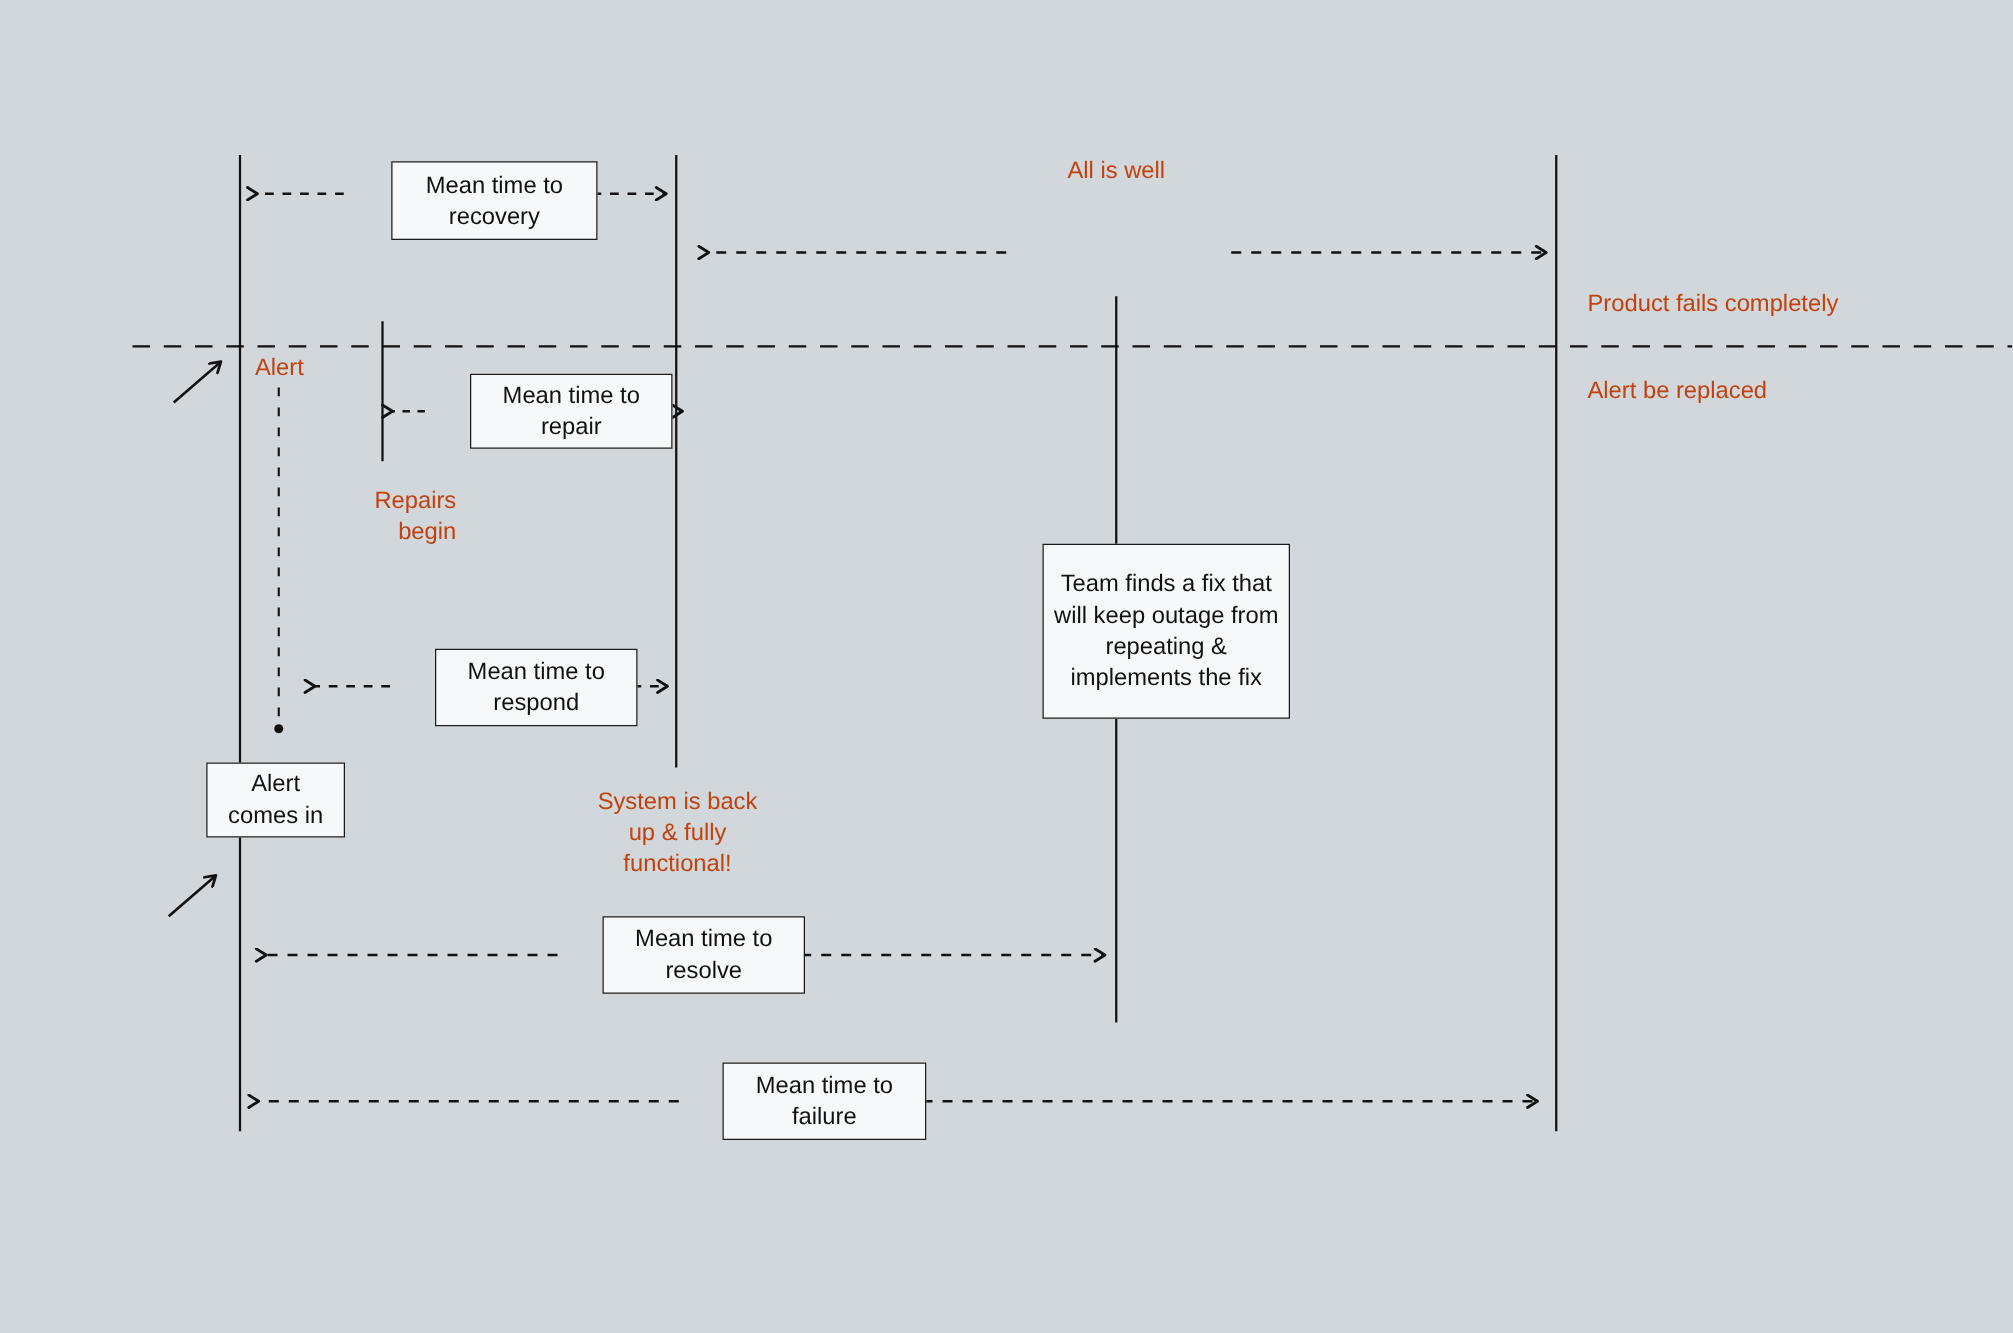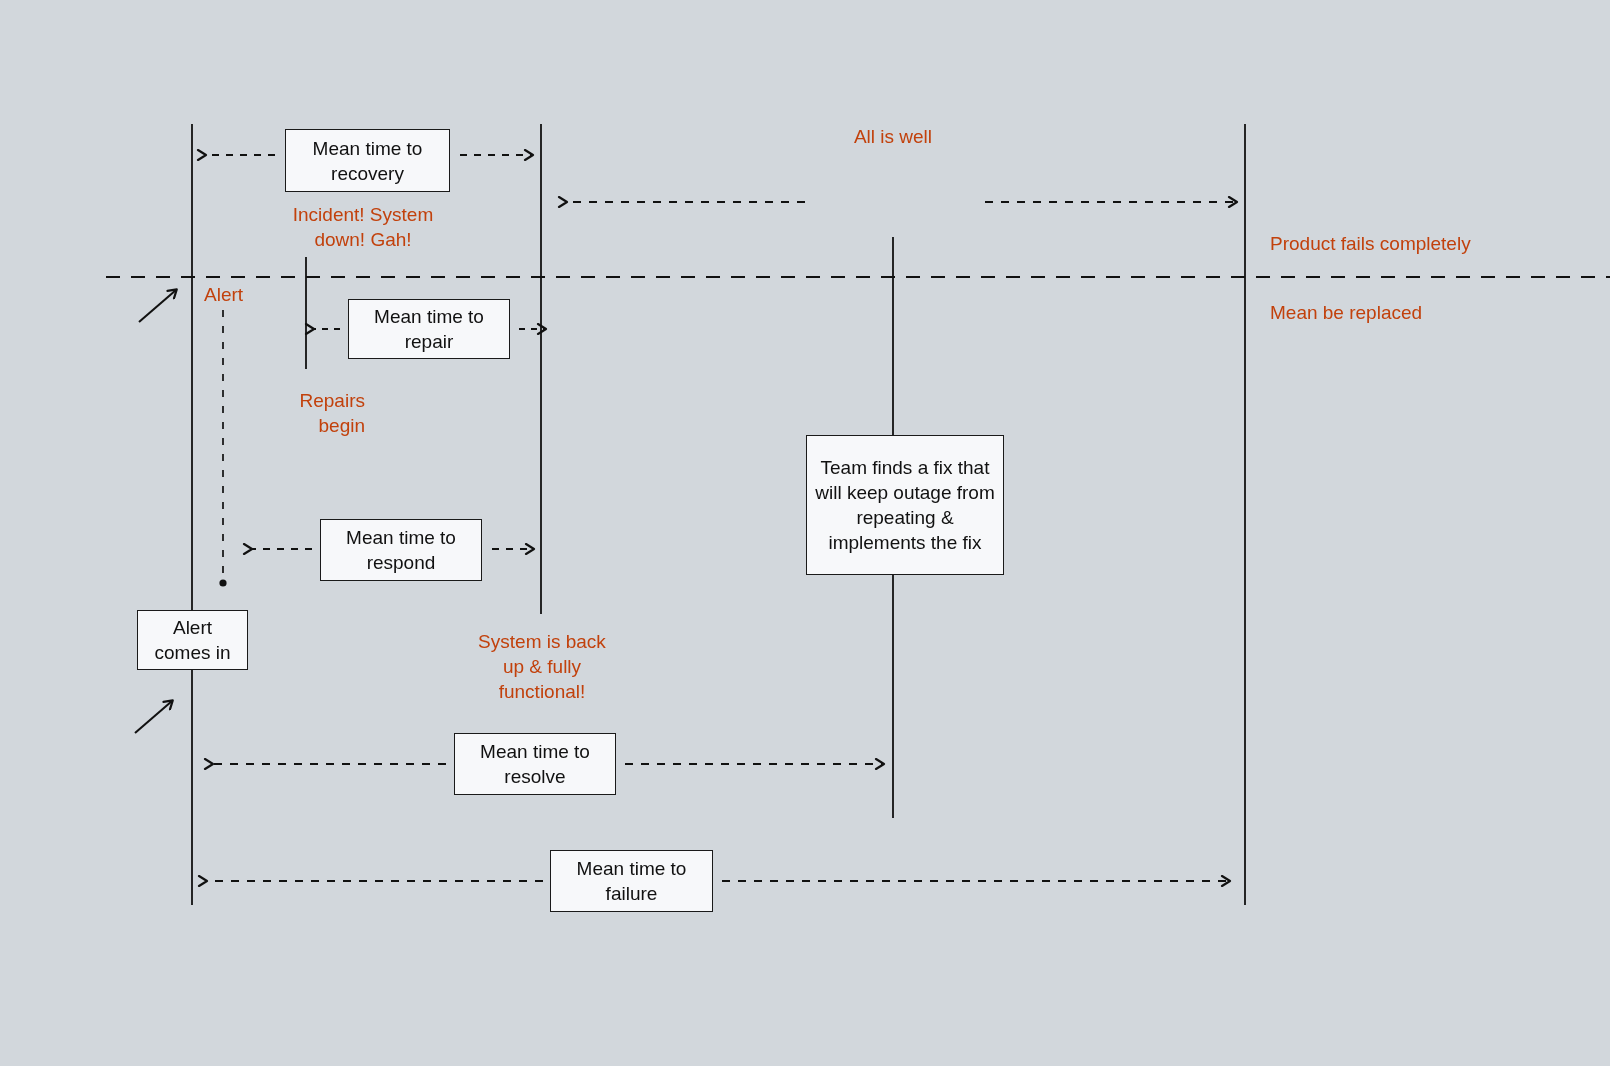--- a/index.html
+++ b/index.html
@@ -29,20 +29,21 @@
     background: #f7f8fa;
     border: 1.6px solid #1a1a1a;
     color: #111;
     font-size: 19px;
     line-height: 25px;
     display: flex;
     align-items: center;
     justify-content: center;
     text-align: center;
     padding: 4px 8px;
+    margin-left: 28px;
   }
   .note {
     position: absolute;
     color: #c2410c;
     font-size: 19px;
     line-height: 25px;
     text-align: center;
     white-space: pre-line;
   }
   .note.right-align-left {
@@ -121,26 +122,24 @@
 comes in</div>
 
   <div class="node" style="left: 454px; top: 733px; width: 162px; height: 62px; white-space: pre-line;">Mean time to
 resolve</div>
 
   <div class="node" style="left: 550px; top: 850px; width: 163px; height: 62px; white-space: pre-line;">Mean time to
 failure</div>
 
   <div class="note" style="left: 793px; top: 124px; width: 200px; white-space: pre-line;">All is well</div>
 
-  <div class="note" style="left: 263px; top: 202px; width: 200px; white-space: pre-line;">Incident! System
-down! Gah!</div>
 
   <div class="note right-align-left" style="left: 1270px; top: 231px; width: 300px; white-space: pre-line;">Product fails completely</div>
 
-  <div class="note right-align-left" style="left: 1270px; top: 300px; width: 300px; white-space: pre-line;">Mean be replaced</div>
+  <div class="note right-align-left" style="left: 1270px; top: 300px; width: 300px; white-space: pre-line;">Alert be replaced</div>
 
   <div class="note right-align-left" style="left: 204px; top: 282px; width: 120px; white-space: pre-line;">Alert</div>
 
 
   <div class="note" style="left: 245px; top: 388px; width: 120px; white-space: pre-line; text-align: right;">Repairs
 begin</div>
 
   <div class="note" style="left: 442px; top: 629px; width: 200px; white-space: pre-line;">System is back
 up &amp; fully
 functional!</div>

